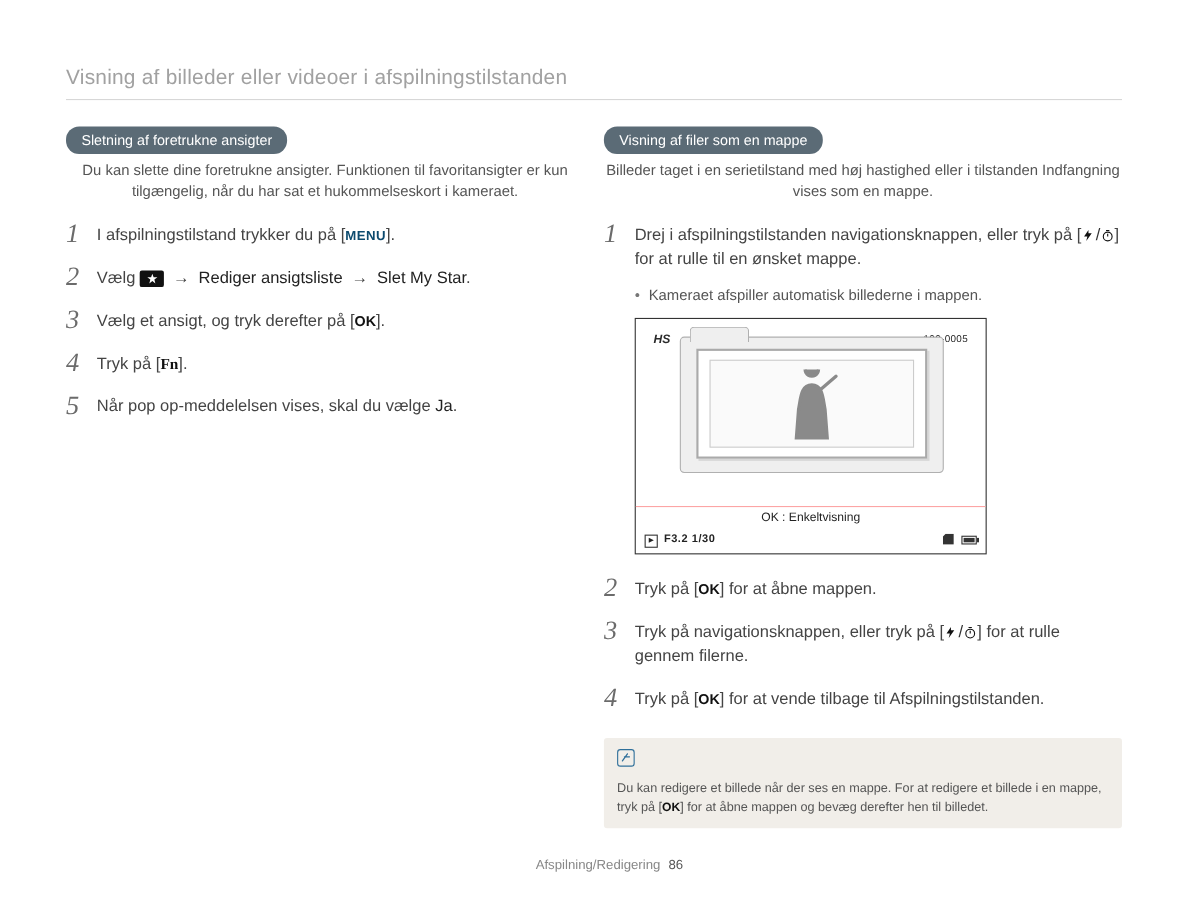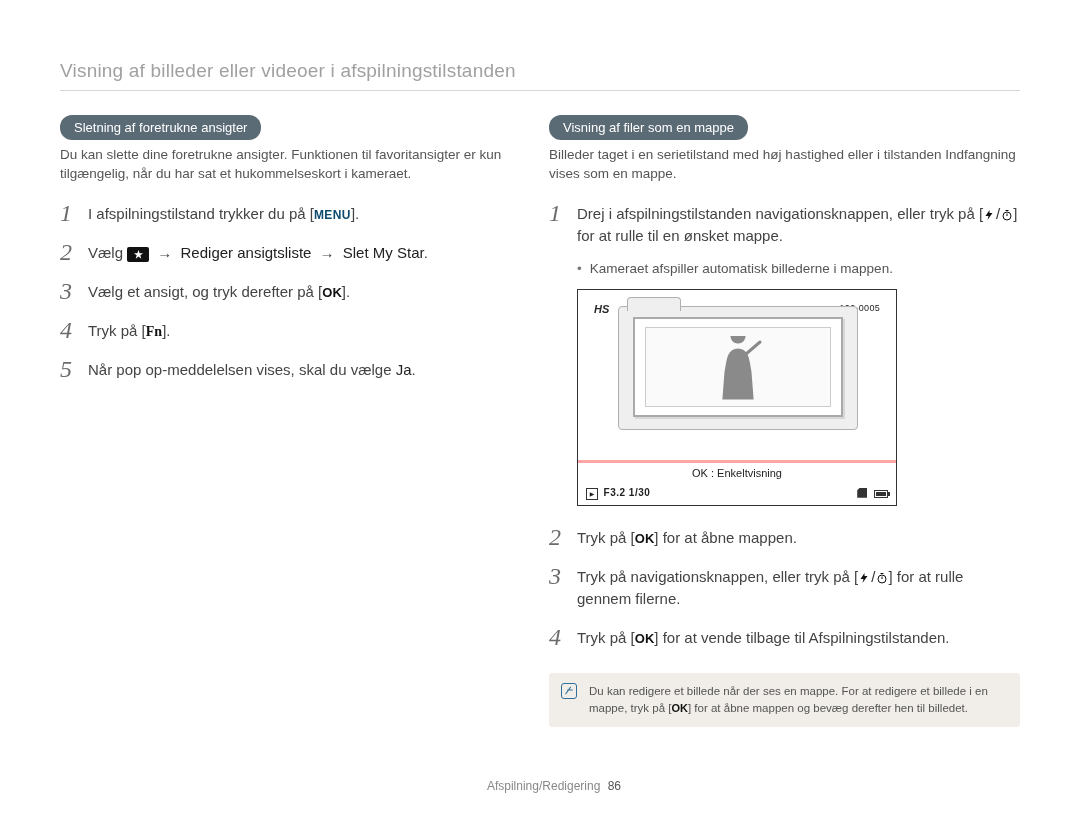--- a/index.html
+++ b/index.html
@@ -31,20 +31,21 @@
     font-size: 13px;
     padding: 5px 14px;
     border-radius: 12px;
     margin-bottom: 6px;
   }
   .intro {
     font-size: 13.5px;
     line-height: 1.4;
     color: #555;
     margin-bottom: 16px;
+    text-align: center;
   }
   ol.steps {
     list-style: none;
     counter-reset: step;
   }
   ol.steps > li {
     display: flex;
     align-items: flex-start;
     gap: 10px;
     margin-bottom: 14px;
@@ -151,21 +152,21 @@
     top: 3px; right: 6px;
     font-size: 9px;
     color: #222;
     letter-spacing: 0.3px;
   }
   .ok-caption {
     text-align: center;
     font-size: 11px;
     color: #222;
     padding: 4px 0 5px 0;
-    border-top: 3px solid #fca5a5;
+    border-top: 1px solid #fca5a5;
   }
   .cam-bottom {
     display: flex;
     justify-content: space-between;
     align-items: center;
     font-size: 10px;
     color: #222;
     padding: 3px 8px 5px 8px;
   }
   .play-ico {
@@ -202,20 +203,21 @@
   .note {
     display: flex;
     gap: 12px;
     background: #f1eee9;
     border-radius: 3px;
     padding: 10px 12px;
     font-size: 11.5px;
     color: #555;
     line-height: 1.5;
     margin-top: 24px;
+    flex-direction: column;
   }
   .note-icon {
     width: 16px; height: 16px;
     flex-shrink: 0;
     border: 1.5px solid #2f6f9a;
     border-radius: 3px;
     display: flex; align-items: center; justify-content: center;
   }
   .note-icon svg { width: 11px; height: 11px; display:block; }
   

